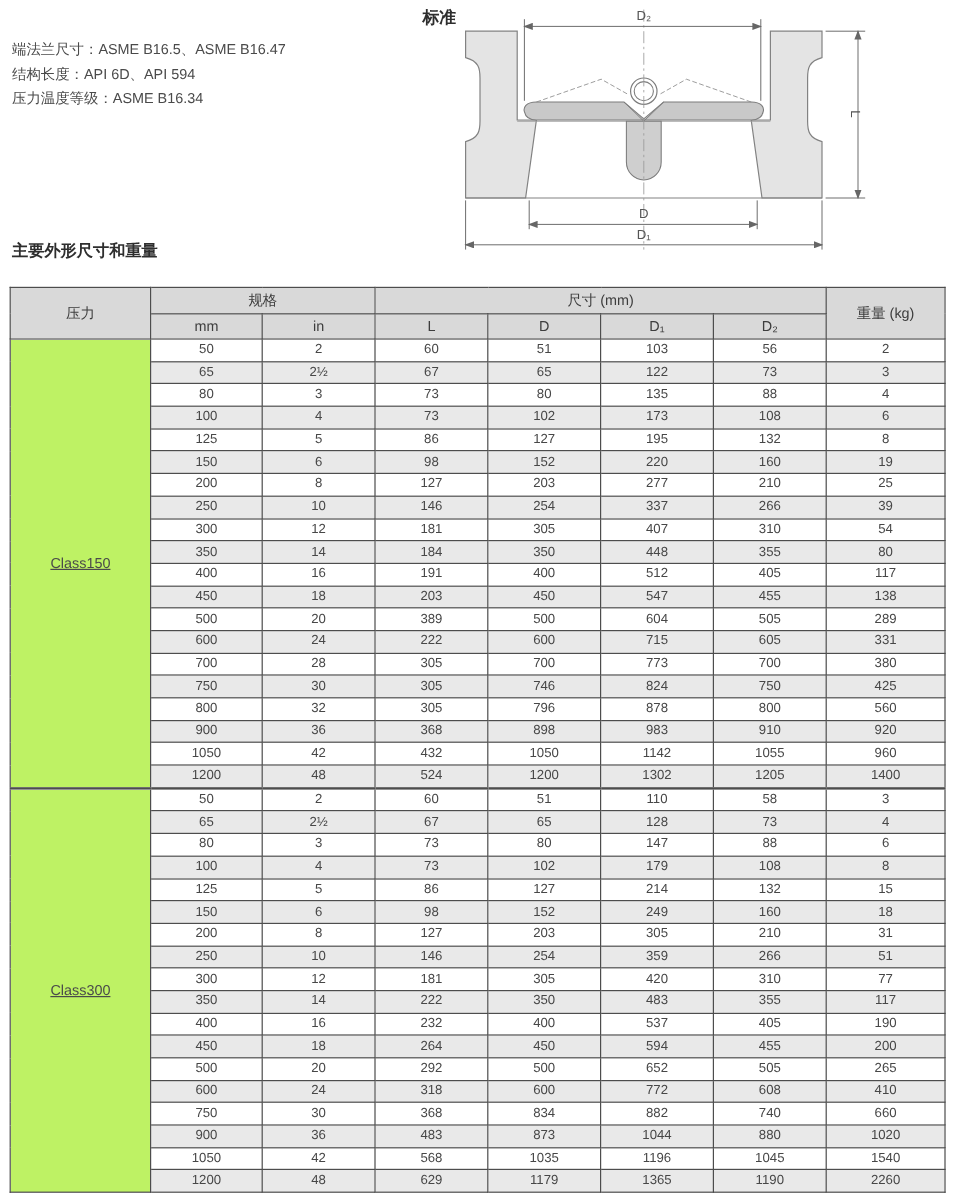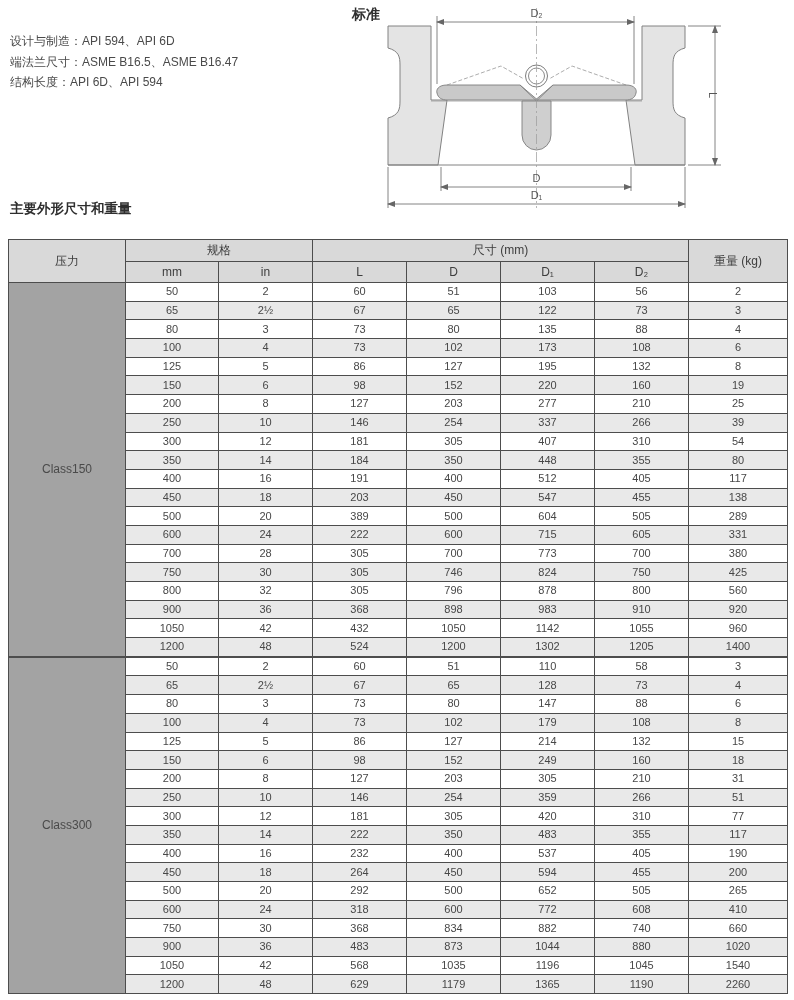--- a/index.html
+++ b/index.html
@@ -23,31 +23,31 @@
     font-size:11px;color:#474747;
   }
   .dim-table th,.dim-table td{
     border:1px solid #4d4d4d;text-align:center;vertical-align:middle;
     padding:0;height:17.7px;line-height:1;overflow:hidden;
   }
   .dim-table thead th{
     background:#d9d9d9;font-weight:normal;font-size:12px;color:#3d3d3d;height:20.5px;
   }
   .dim-table tbody tr.stripe td{background:#e9e9e9;}
-  .dim-table td.pressure-cell{background:#a3a3a3;font-size:12px;color:#4a4a4a;}
+  .dim-table td.pressure-cell{background:#bef264;font-size:12px;color:#4a4a4a;text-decoration:underline;}
   .dim-table tbody tr.section-start td{border-top:2px solid #4d4d4d;}
 </style>
 </head>
 <body>
 
 <div class="standards">
   <h2>标准</h2>
-  <div class="std-line">设计与制造：API 594、API 6D</div>
   <div class="std-line">端法兰尺寸：ASME B16.5、ASME B16.47</div>
   <div class="std-line">结构长度：API 6D、API 594</div>
+  <div class="std-line">压力温度等级：ASME B16.34</div>
 </div>
 
 <svg class="drawing" viewBox="0 0 346 212" xmlns="http://www.w3.org/2000/svg">
   <defs>
     <marker id="arr" orient="auto-start-reverse" markerWidth="8" markerHeight="6" refX="7" refY="3" markerUnits="userSpaceOnUse">
       <path d="M0,0 L8,3 L0,6 Z" fill="#666"></path>
     </marker>
   </defs>
 
   <g>

